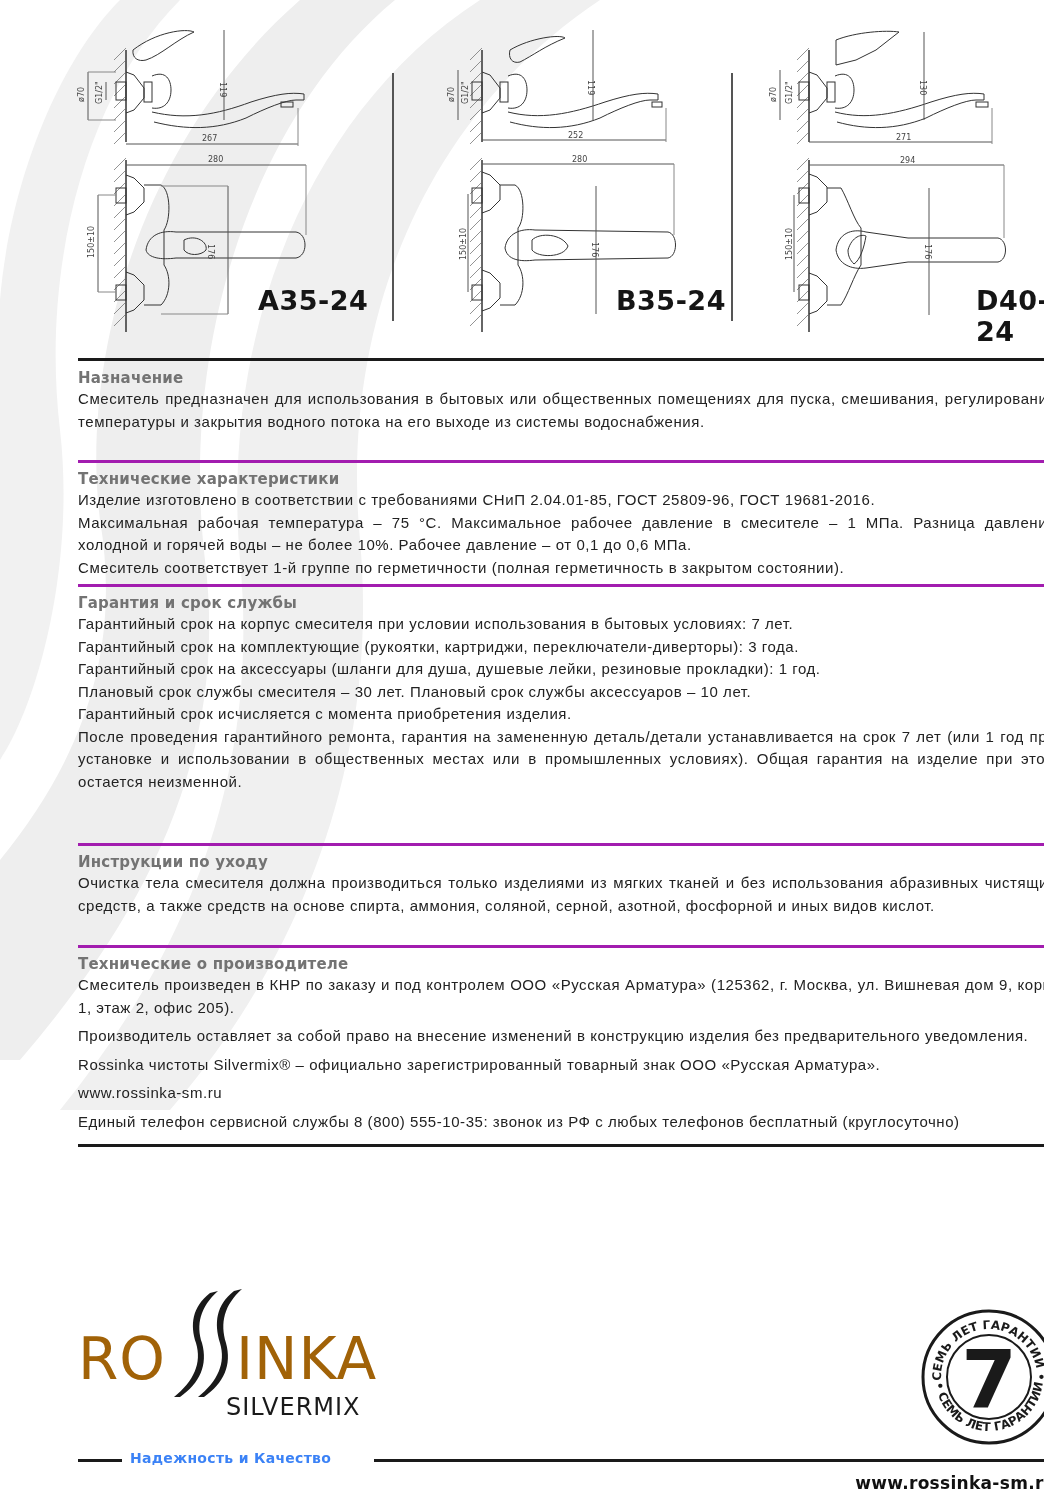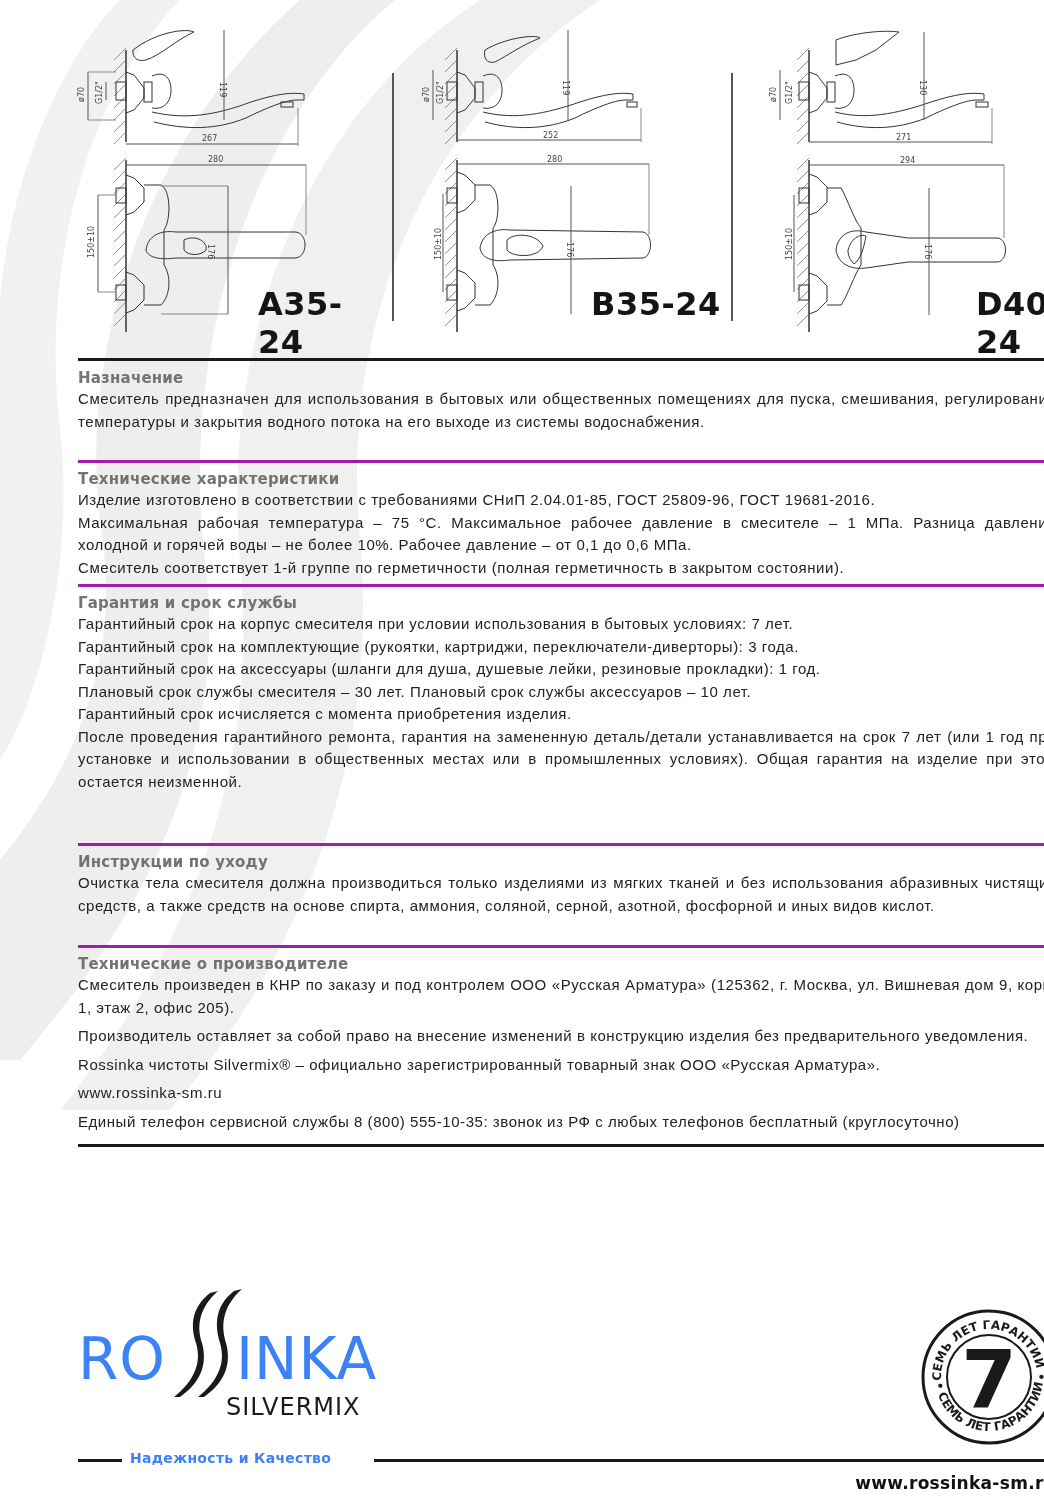--- a/index.html
+++ b/index.html
@@ -6,21 +6,21 @@
   body { width:1044px; height:1500px; position:relative; overflow:hidden;
          font-family:"Liberation Sans", "DejaVu Sans", sans-serif; color:#1a1a1a; }
   .bg-swoosh { position:absolute; left:0; top:0; width:1044px; height:1500px; z-index:0; pointer-events:none; }
   .page { position:absolute; left:0; top:0; width:1044px; height:1500px; z-index:1;margin-left:26px; }
 
   
   .drawings { position:absolute; left:50px; top:20px; width:990px; height:320px; }
   .drawing { position:absolute; top:0; height:320px; }
   .drawing svg { position:absolute; left:0; top:0; }
   .model-label { position:absolute; font-family:"DejaVu Sans", sans-serif; font-weight:bold;
-                 font-size:32px; letter-spacing:0.5px; color:#151515; }
+                 font-size:27px; letter-spacing:0.5px; color:#151515; }
   .vsep { position:absolute; top:53px; width:2px; height:248px; background:#555; }
 
   
   .sections { position:absolute; left:52px; top:344px; width:978px; }
   .section { border-top:3px solid #a21caf; padding-top:6px; }
   .section-title { font-family:"DejaVu Sans", sans-serif; font-weight:bold; font-size:15px;
                    letter-spacing:0.2px; line-height:20px; color:#737373; }
   .section p { margin:0; font-size:15px; line-height:22.5px; color:#222;
                text-align:justify; letter-spacing:0.55px; }
   .section p.spaced { margin-top:6px; }
@@ -28,21 +28,21 @@
   .s2 { height:115px; }
   .s3 { height:71px; }
   .s4 { height:250px; }
   .s5 { height:93px; }
   .s6 { height:190px; }
   .final-rule { border-top:3px solid #1a1a1a; }
 
   
   .logo { position:absolute; left:52px; top:1285px; width:300px; height:135px; }
   .logo-main { position:absolute; left:0; top:40px; font-size:58px; font-weight:normal;
-               letter-spacing:1px; color:#3b82f6; font-family:"DejaVu Sans", sans-serif; }
+               letter-spacing:1px; color:#a16207; font-family:"DejaVu Sans", sans-serif; }
   .logo-sub { position:absolute; left:148px; top:108px; font-size:24px; letter-spacing:1px;
               color:#1a1a1a; font-family:"DejaVu Sans", sans-serif; }
   .tagline-row { position:absolute; left:52px; top:1452px; width:978px; height:16px; }
   .tagline-line-left { position:absolute; left:0; top:7px; width:44px; height:3px; background:#1a1a1a; }
   .tagline { position:absolute; left:52px; top:-2px; font-family:"DejaVu Sans", sans-serif;
              font-weight:bold; font-size:14px; color:#3b82f6; letter-spacing:0.3px; }
   .tagline-line-right { position:absolute; left:296px; top:7px; width:682px; height:3px; background:#1a1a1a; }
   .site-url { position:absolute; right:14px; top:1473px; font-family:"DejaVu Sans", sans-serif;
               font-weight:bold; font-size:17px; color:#111; letter-spacing:0.3px; }
   .badge { position:absolute; left:893px; top:1307px; width:140px; height:140px; }
@@ -132,21 +132,21 @@
           <text x="132" y="142">280</text>
           <text x="18" y="238" transform="rotate(-90 18 238)">150±10</text>
           <text x="148" y="240" transform="rotate(90 148 224)">176</text>
         </g>
       </svg>
       <div class="model-label" style="left:182px; top:265px;">A35-24</div>
     </div>
 
     <div class="vsep" style="left:316px;"></div>
 
-    <div class="drawing" style="left:319px; width:330px;text-align:center;">
+    <div class="drawing" style="left:344px; width:330px;text-align:center;">
       <svg width="330" height="320" viewBox="0 0 330 320">
         <g fill="none" stroke="#333" stroke-width="1">
           <line x1="62" y1="30" x2="62" y2="122" stroke-width="1.5"></line>
           <g stroke="#666" stroke-width="0.7">
             <line x1="50" y1="40" x2="62" y2="28"></line>
               <line x1="50" y1="52" x2="62" y2="40"></line>
               <line x1="50" y1="64" x2="62" y2="52"></line>
               <line x1="50" y1="76" x2="62" y2="64"></line>
               <line x1="50" y1="88" x2="62" y2="76"></line>
               <line x1="50" y1="100" x2="62" y2="88"></line>

